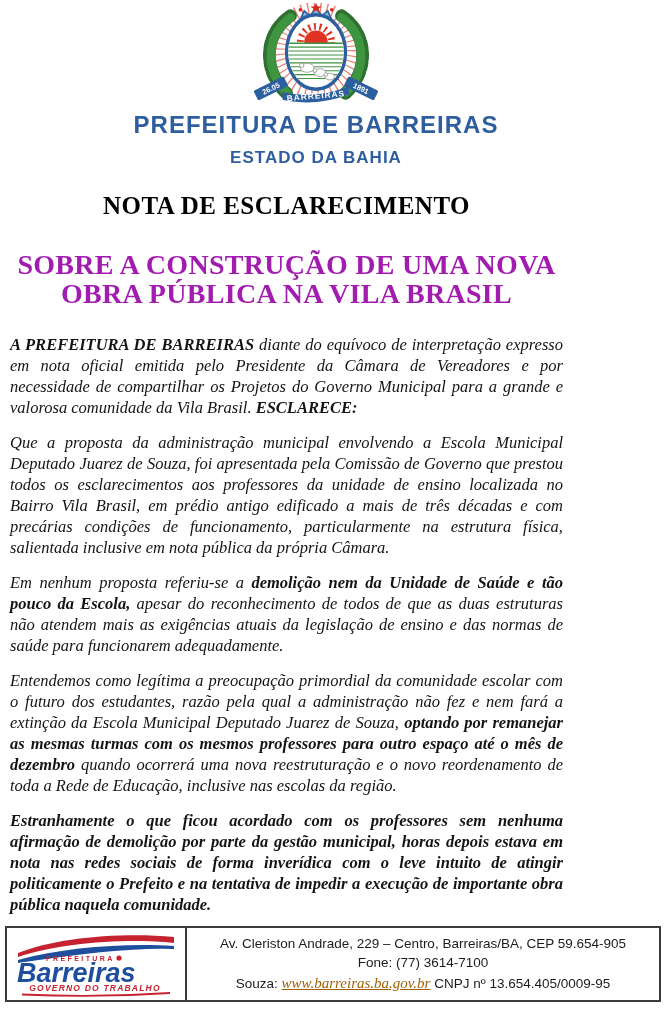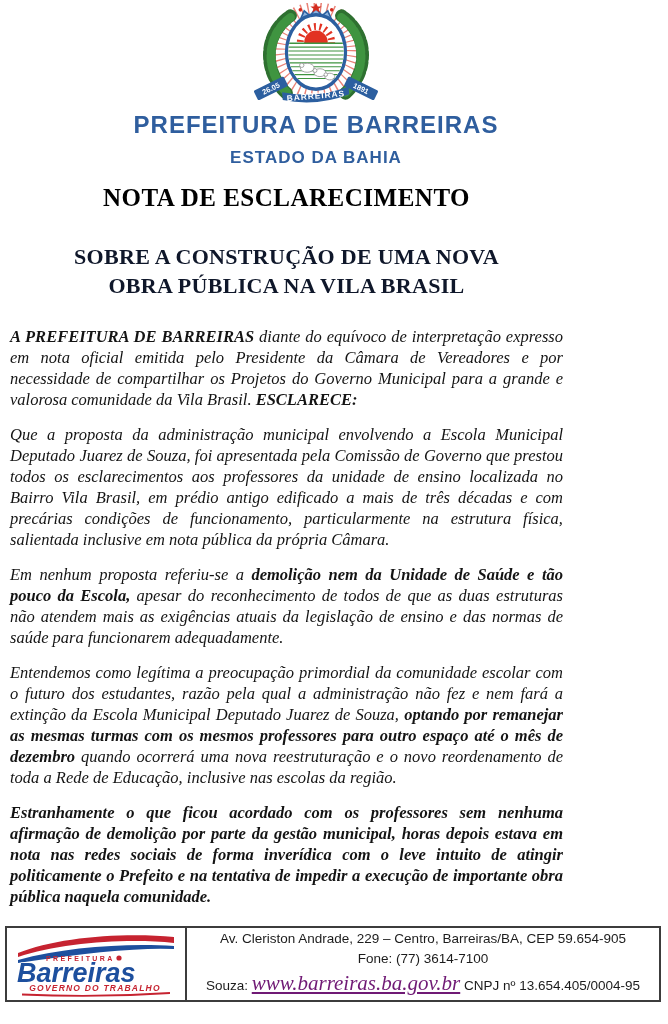--- a/index.html
+++ b/index.html
@@ -40,35 +40,35 @@
   }
 
   
   .content {
     position: absolute;
     top: 180px;
     left: 10px;
     width: 553px;
   }
   .doc-title {
-    margin: 4px 0 30px 0;
+    margin: 12px 0 30px 0;
     text-align: center;
     font-size: 25px;
     font-weight: bold;
     letter-spacing: 0.5px;
     color: #000;
   }
   .doc-subtitle {
     margin: 0 0 26px 0;
     text-align: center;
-    font-size: 22px;
+    font-size: 28px;
     font-weight: bold;
     line-height: 29px;
     letter-spacing: 0.3px;
-    color: #0f172a;
+    color: #a21caf;
   }
   .para {
     margin: 0 0 14px 0;
     font-size: 16.5px;
     line-height: 21px;
     text-align: justify;
     color: #141414;
     font-style: italic;
   }
   .para b { font-weight: bold; }
@@ -100,22 +100,22 @@
     justify-content: center;
     text-align: center;
     font-family: "Liberation Sans", sans-serif;
     font-size: 13.5px;
     line-height: 1.45;
     color: #1c1c1c;
   }
   .site-link {
     font-family: "Liberation Serif", serif;
     font-style: italic;
-    font-size: 21px;
-    color: #701a75;
+    font-size: 15px;
+    color: #a16207;
     text-decoration: underline;
     cursor: pointer;
     text-align: center;
   }
 
   
   svg text { user-select: none; }
 </style>
 </head>
 <body>
@@ -218,17 +218,17 @@
         <text x="30" y="30" font-family="Liberation Sans, sans-serif" font-size="7" font-weight="bold" letter-spacing="2.4" fill="#c62330">PREFEITURA</text>
         <circle cx="103" cy="27" r="2.6" fill="#c62330"></circle>
         <text x="1" y="51" font-family="Liberation Sans, sans-serif" font-size="27" font-weight="bold" font-style="italic" fill="#1d4f9e" stroke="#ffffff" stroke-width="0.8" paint-order="stroke">Barreiras</text>
         <text x="79" y="60" text-anchor="middle" font-family="Liberation Sans, sans-serif" font-size="8.5" font-weight="bold" font-style="italic" letter-spacing="1.2" fill="#c62330">GOVERNO DO TRABALHO</text>
         <path d="M6 63.5 Q 80 67 154 62" fill="none" stroke="#c62330" stroke-width="1.8"></path>
       </svg>
     </div>
     <div class="footer-info">
       <div>Av. Cleriston Andrade, 229 – Centro, Barreiras/BA, CEP 59.654-905</div>
       <div>Fone: (77) 3614-7100</div>
-      <div><span>Souza: </span><a class="site-link">www.barreiras.ba.gov.br</a><span> CNPJ nº 13.654.405/0004-95</span></div>
+      <div><span>Souza: </span><a class="site-link">www.barreiras.ba.gov.br</a><span> CNPJ nº 13.654.405/0009-95</span></div>
     </div>
   </div>
 
 </div>
 
 </body></html>

